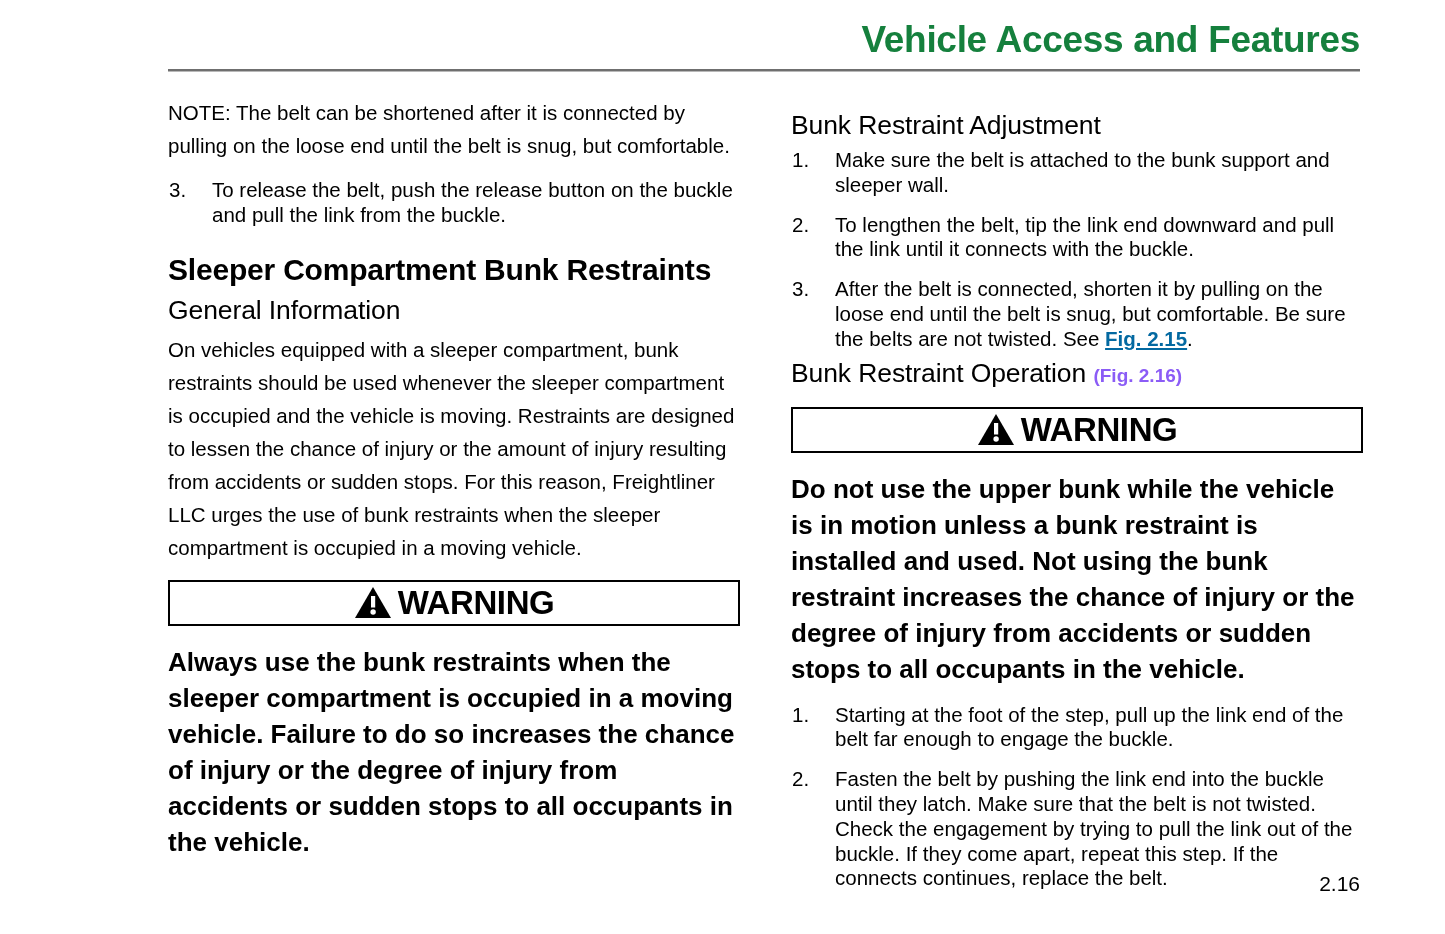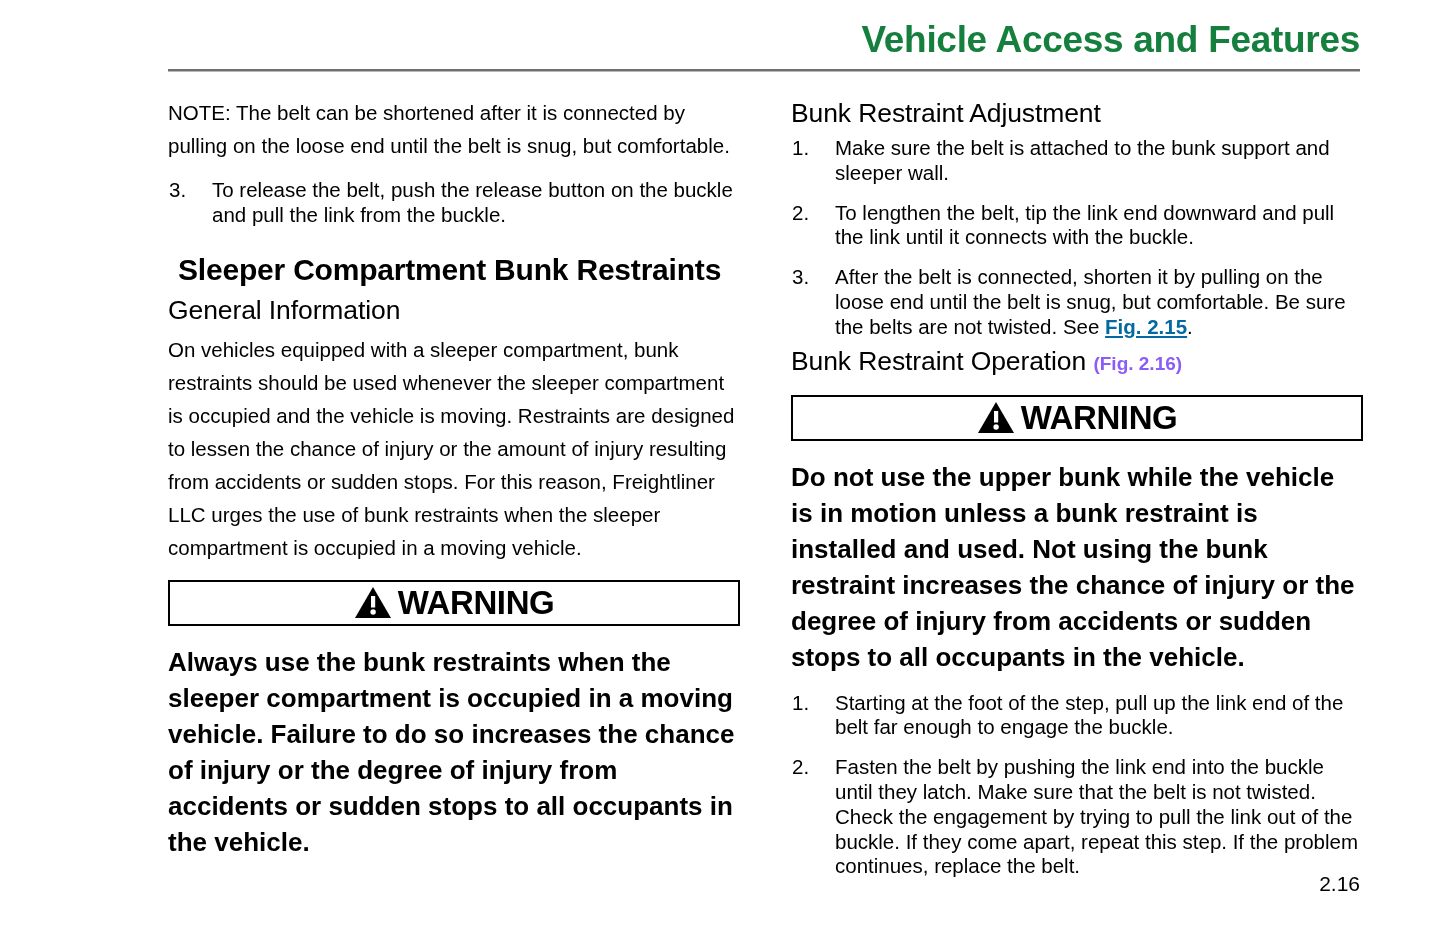--- a/index.html
+++ b/index.html
@@ -60,31 +60,31 @@
   .body-text {
     font-size: 20.5px;
     line-height: 33px;
     margin: 0 0 16px 0;
     text-align: left;
   }
   .h1 {
     font-size: 30px;
     font-weight: bold;
     line-height: 39px;
-    margin: 22px 0 4px 10px;
+    margin: 22px 0 4px 0;
     letter-spacing: -0.2px;
   }
   .h2 {
     font-size: 26.5px;
     font-weight: normal;
     line-height: 34px;
     margin: 4px 0 6px 0;
     letter-spacing: -0.1px;
   }
-  .h2.tight-top { margin-top: 0; }
+  .h2.tight-top { margin-top: 12px; }
   .h2 .figref {
     font-size: 19px;
     font-weight: bold;
     color: #8b5cf6;
     letter-spacing: 0;
   }
 
   
   ol.numlist {
     list-style: none;
@@ -230,21 +230,21 @@
 
     <p class="warning-text">Do not use the upper bunk while the vehicle is in motion unless a bunk restraint is installed and used. Not using the bunk restraint increases the chance of injury or the degree of injury from accidents or sudden stops to all occupants in the vehicle.</p>
 
     <ol class="numlist">
       <li>
         <span class="num">1.</span>
         <span>Starting at the foot of the step, pull up the link end of the belt far enough to engage the buckle.</span>
       </li>
       <li>
         <span class="num">2.</span>
-        <span>Fasten the belt by pushing the link end into the buckle until they latch. Make sure that the belt is not twisted. Check the engagement by trying to pull the link out of the buckle. If they come apart, repeat this step. If the problem continues, replace the belt.</span>
+        <span>Fasten the belt by pushing the link end into the buckle until they latch. Make sure that the belt is not twisted. Check the engagement by trying to pull the link out of the buckle. If they come apart, repeat this step. If the connects continues, replace the belt.</span>
       </li>
     </ol>
 
   </div>
 
   <div class="page-number">2.16</div>
 
 </div>
 
 </body></html>

